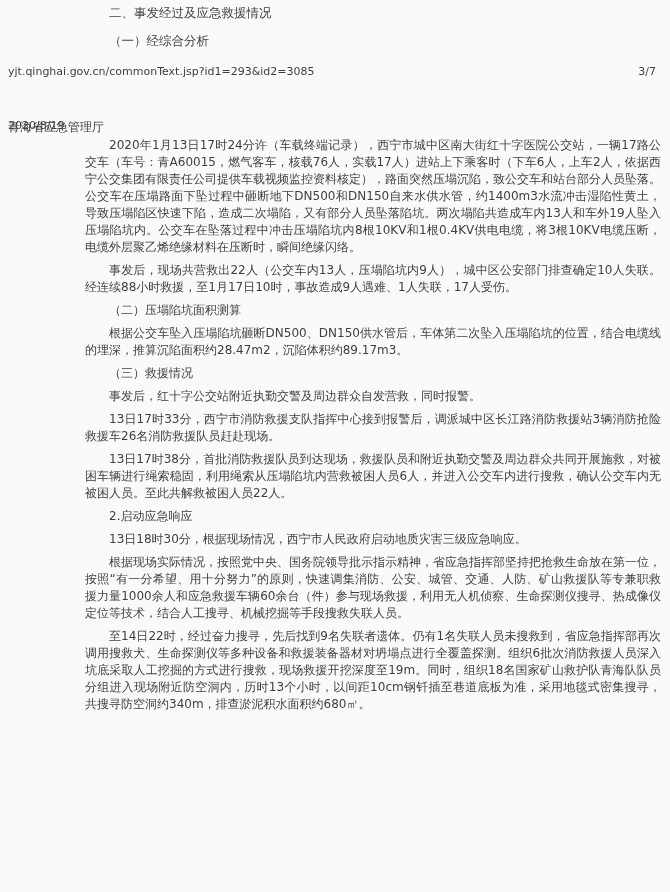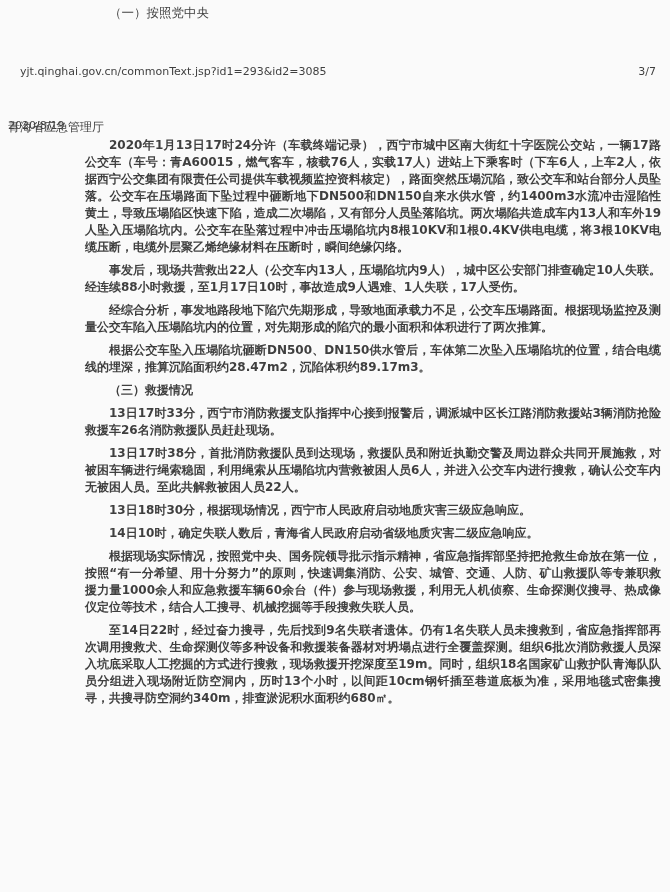--- a/index.html
+++ b/index.html
@@ -39,21 +39,20 @@
   .print-footer {
     position: absolute;
     top: 65px;
     left: 8px;
     right: 14px;
     display: flex;
     justify-content: space-between;
     align-items: baseline;
     font-size: 11px;
     color: #3f3f3f;
-    margin-left: 12px;
   }
   
   .print-header {
     position: absolute;
     top: 119px;
     left: 8px;
     right: 8px;
     height: 15px;
     font-size: 11px;
     color: #3f3f3f;
@@ -80,49 +79,50 @@
     right: 9px;
     font-size: 12px;
     line-height: 17px;
     text-align: justify;
     text-justify: inter-ideograph;
   }
   .doc-body .para {
     margin: 0 0 6px 0;
     text-indent: 24px;
     word-break: break-all;
-    font-weight: bold;
   }
 </style>
 </head>
 <body>
 
 <div class="sheet">
 
   <div class="prev-page">
-    <p class="heading">（一）按照党中央</p>
+    <p class="heading">二、事发经过及应急救援情况</p>
+    <p class="heading">（一）经综合分析</p>
   </div>
 
   <div class="print-footer">
     <span>yjt.qinghai.gov.cn/commonText.jsp?id1=293&amp;id2=3085</span>
     <span>3/7</span>
   </div>
 
   <div class="print-header">
     <span class="date">2020/8/19</span>
     <span class="title">青海省应急管理厅</span>
   </div>
 
   <div class="doc-body">
       <p class="para">2020年1月13日17时24分许（车载终端记录），西宁市城中区南大街红十字医院公交站，一辆17路公交车（车号：青A60015，燃气客车，核载76人，实载17人）进站上下乘客时（下车6人，上车2人，依据西宁公交集团有限责任公司提供车载视频监控资料核定），路面突然压塌沉陷，致公交车和站台部分人员坠落。公交车在压塌路面下坠过程中砸断地下DN500和DN150自来水供水管，约1400m3水流冲击湿陷性黄土，导致压塌陷区快速下陷，造成二次塌陷，又有部分人员坠落陷坑。两次塌陷共造成车内13人和车外19人坠入压塌陷坑内。公交车在坠落过程中冲击压塌陷坑内8根10KV和1根0.4KV供电电缆，将3根10KV电缆压断，电缆外层聚乙烯绝缘材料在压断时，瞬间绝缘闪络。</p>
       <p class="para">事发后，现场共营救出22人（公交车内13人，压塌陷坑内9人），城中区公安部门排查确定10人失联。经连续88小时救援，至1月17日10时，事故造成9人遇难、1人失联，17人受伤。</p>
-      <p class="para">经综合分析，事发地路段地下陷穴先期形成，导致地面承载力不足，公交车压塌路面。根据现场监控及测量公交车陷入压塌陷坑内的位置，对先期形成的陷穴的最小面积和体积进行了两次推算。</p>
+      <p class="para">（二）压塌陷坑面积测算</p>
       <p class="para">根据公交车坠入压塌陷坑砸断DN500、DN150供水管后，车体第二次坠入压塌陷坑的位置，结合电缆线的埋深，推算沉陷面积约28.47m2，沉陷体积约89.17m3。</p>
       <p class="para">（三）救援情况</p>
+      <p class="para">事发后，红十字公交站附近执勤交警及周边群众自发营救，同时报警。</p>
       <p class="para">13日17时33分，西宁市消防救援支队指挥中心接到报警后，调派城中区长江路消防救援站3辆消防抢险救援车26名消防救援队员赶赴现场。</p>
       <p class="para">13日17时38分，首批消防救援队员到达现场，救援队员和附近执勤交警及周边群众共同开展施救，对被困车辆进行绳索稳固，利用绳索从压塌陷坑内营救被困人员6人，并进入公交车内进行搜救，确认公交车内无被困人员。至此共解救被困人员22人。</p>
+      <p class="para">2.启动应急响应</p>
       <p class="para">13日18时30分，根据现场情况，西宁市人民政府启动地质灾害三级应急响应。</p>
-      <p class="para">14日10时，确定失联人数后，青海省人民政府启动省级地质灾害二级应急响应。</p>
       <p class="para">根据现场实际情况，按照党中央、国务院领导批示指示精神，省应急指挥部坚持把抢救生命放在第一位，按照“有一分希望、用十分努力”的原则，快速调集消防、公安、城管、交通、人防、矿山救援队等专兼职救援力量1000余人和应急救援车辆60余台（件）参与现场救援，利用无人机侦察、生命探测仪搜寻、热成像仪定位等技术，结合人工搜寻、机械挖掘等手段搜救失联人员。</p>
       <p class="para">至14日22时，经过奋力搜寻，先后找到9名失联者遗体。仍有1名失联人员未搜救到，省应急指挥部再次调用搜救犬、生命探测仪等多种设备和救援装备器材对坍塌点进行全覆盖探测。组织6批次消防救援人员深入坑底采取人工挖掘的方式进行搜救，现场救援开挖深度至19m。同时，组织18名国家矿山救护队青海队队员分组进入现场附近防空洞内，历时13个小时，以间距10cm钢钎插至巷道底板为准，采用地毯式密集搜寻，共搜寻防空洞约340m，排查淤泥积水面积约680㎡。</p>
     </div>
 
 </div>
 
 </body></html>

